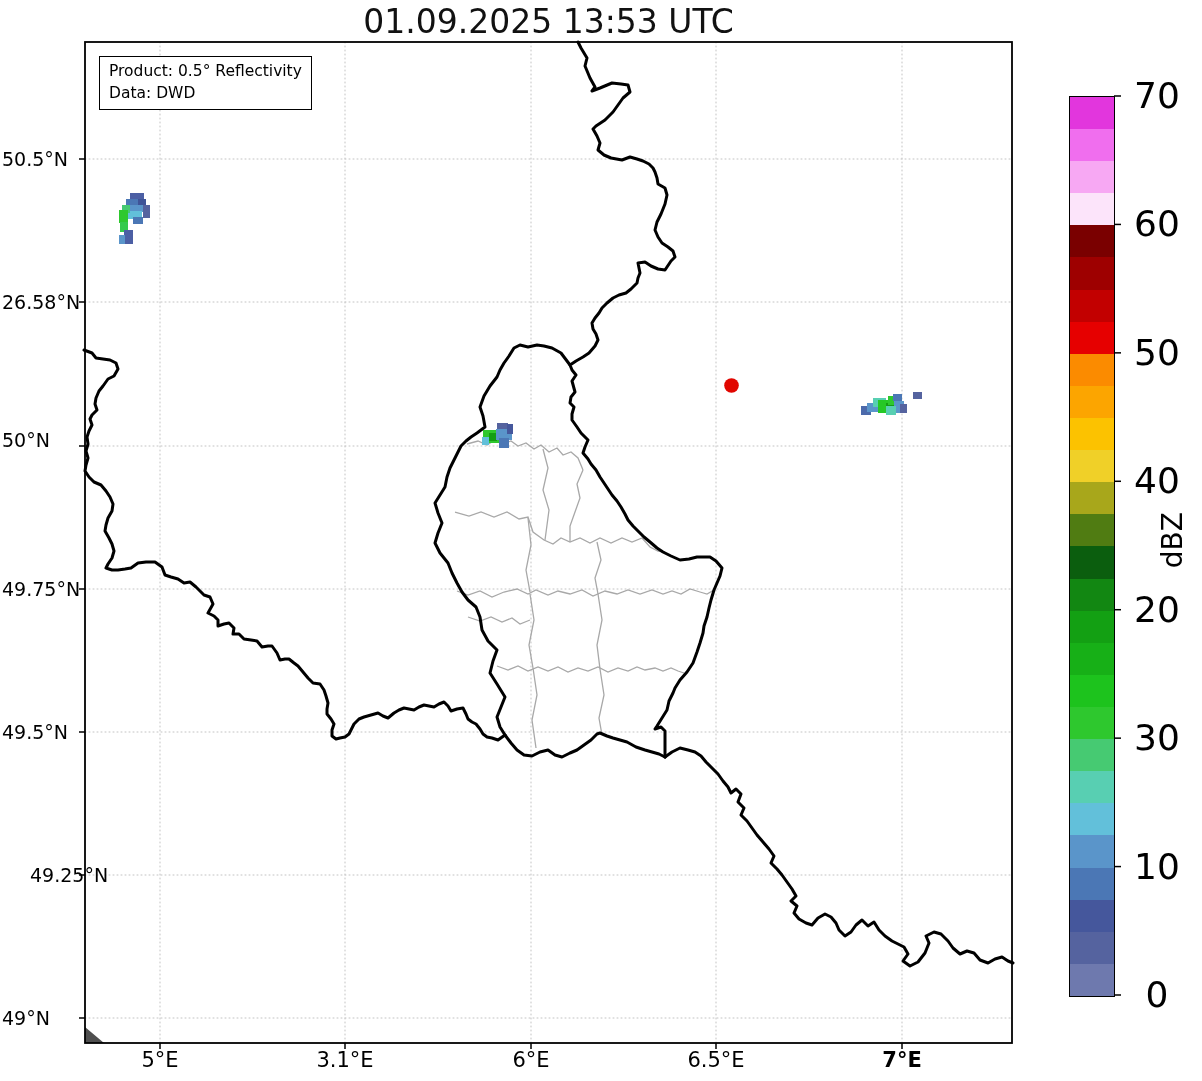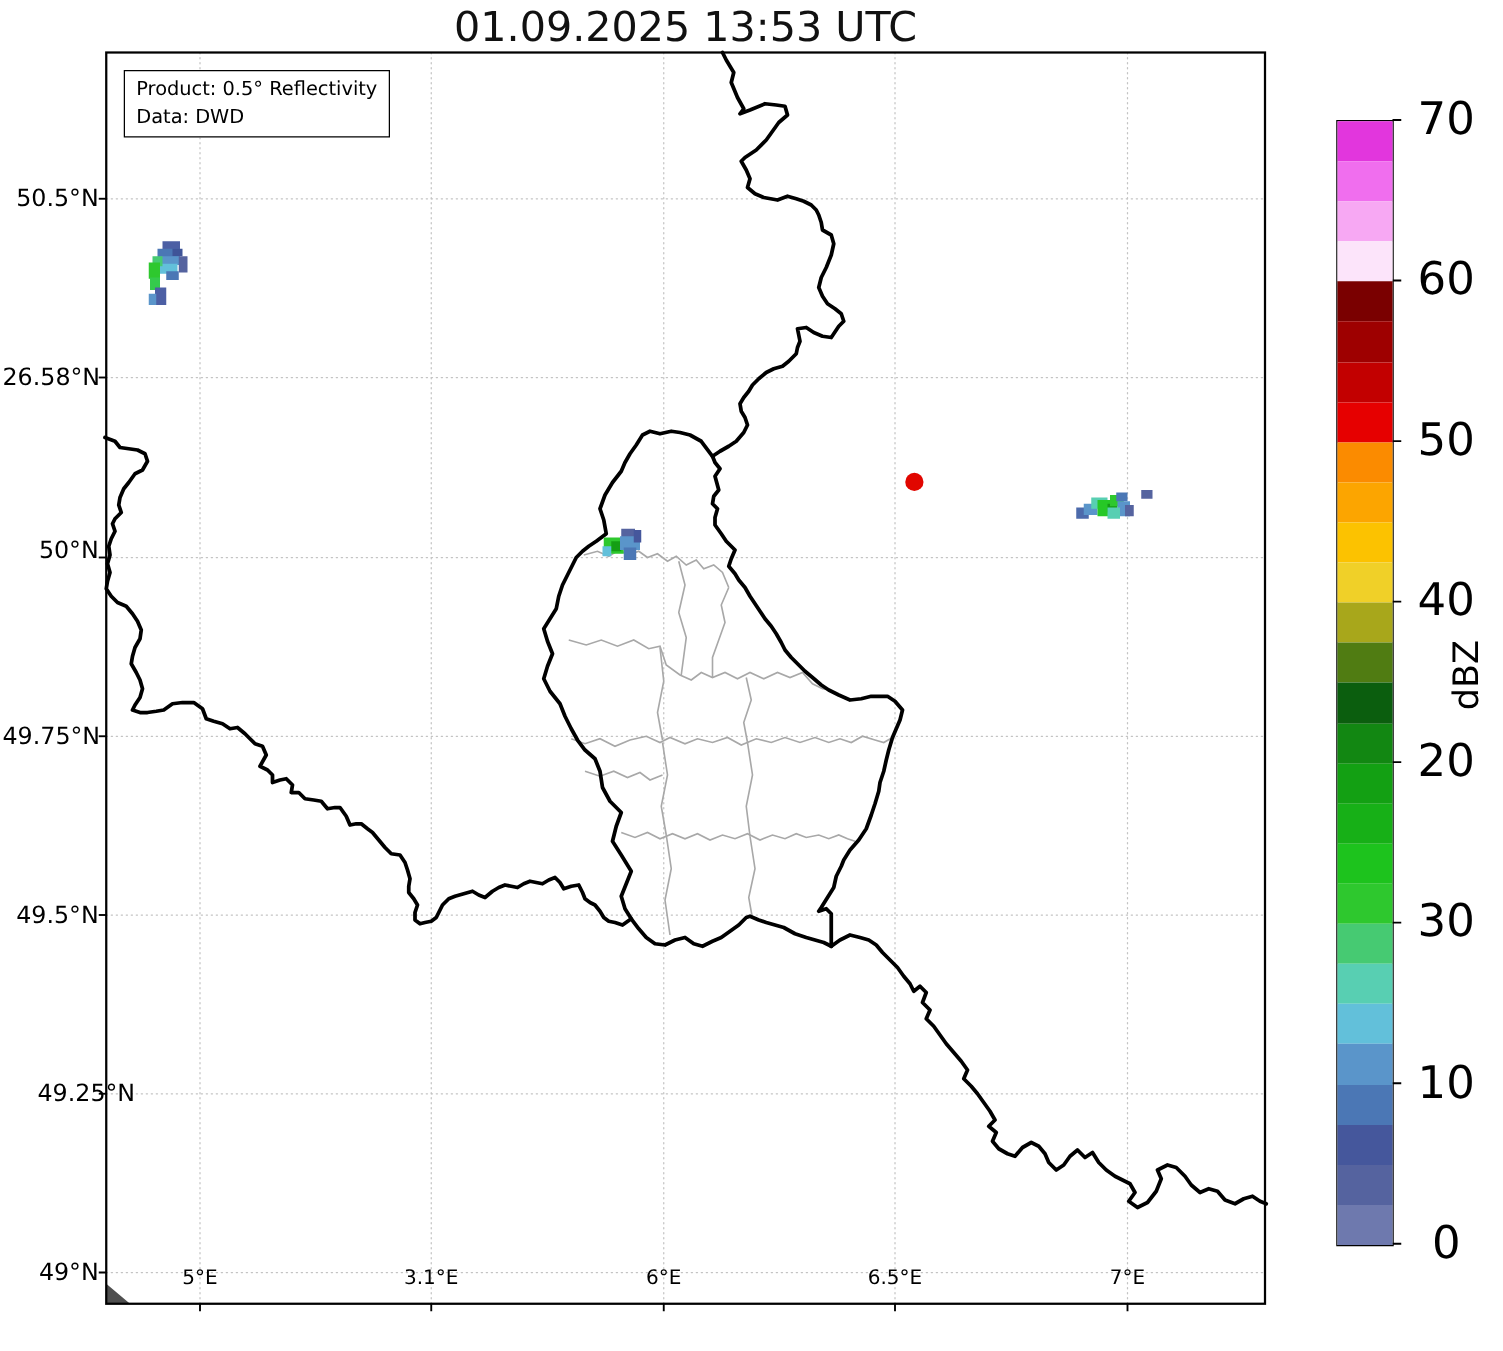--- a/index.html
+++ b/index.html
@@ -1,22 +1,22 @@
 <!DOCTYPE html>
 <html><head>
 <meta charset="utf-8">
 <style>
   html,body{margin:0;padding:0;background:#ffffff;}
   body{width:1202px;height:1081px;position:relative;font-family:"DejaVu Sans","Liberation Sans",sans-serif;color:#000;overflow:hidden;}
   .abs{position:absolute;}
   #title{left:85px;top:2px;width:927px;text-align:center;font-size:33px;color:#111;}
   #map-svg{left:0;top:0;}
   #info-box{left:99px;top:56px;background:#ffffff;border:1.2px solid #000;padding:3px 9px 5px 9px;font-size:15.5px;line-height:1.42;z-index:5;}
-  .ylab{left:2px;width:77px;text-align:right;font-size:19px;line-height:24px;}
-  .xlab{width:120px;text-align:center;font-size:16px;line-height:24px;top:1010px;}
+  .ylab{left:2px;width:77px;font-size:19px;line-height:24px;}
+  .xlab{width:120px;text-align:center;font-size:21px;line-height:24px;top:1048px;}
   #colorbar{left:1069px;top:96px;width:44px;height:899px;border:1.2px solid #000;display:flex;flex-direction:column-reverse;box-sizing:content-box;}
   .cb-seg{width:100%;flex:1 1 auto;}
   .cb-lab{left:1122px;width:70px;font-size:36px;line-height:34px;text-align:center;}
   #cb-title{left:1156px;top:512px;writing-mode:vertical-rl;transform:rotate(180deg);font-size:28px;}
 </style>
 </head>
 <body>
 
 <div id="title" class="abs">01.09.2025 13:53 UTC</div>
 
@@ -128,21 +128,21 @@
     <div class="abs ylab" style="top: 577px;">49.75°N</div>
     <div class="abs ylab" style="top: 720px;">49.5°N</div>
     <div class="abs ylab" style="top: 863px; margin-left: 28px;">49.25°N</div>
     <div class="abs ylab" style="top: 1006px;">49°N</div>
   </div>
 <div id="xlabels">
     <div class="abs xlab" style="left: 100px;">5°E</div>
     <div class="abs xlab" style="left: 285px;">3.1°E</div>
     <div class="abs xlab" style="left: 471px;">6°E</div>
     <div class="abs xlab" style="left: 656px;">6.5°E</div>
-    <div class="abs xlab" style="left: 842px;">7°E</div>
+    <div class="abs xlab" style="left: 842px; font-weight: bold;">7°E</div>
   </div>
 
 <div id="colorbar" class="abs">
     <div class="cb-seg" style="background: rgb(110, 121, 174);"></div>
     <div class="cb-seg" style="background: rgb(85, 99, 159);"></div>
     <div class="cb-seg" style="background: rgb(69, 87, 156);"></div>
     <div class="cb-seg" style="background: rgb(75, 119, 181);"></div>
     <div class="cb-seg" style="background: rgb(90, 149, 202);"></div>
     <div class="cb-seg" style="background: rgb(98, 192, 218);"></div>
     <div class="cb-seg" style="background: rgb(88, 207, 178);"></div>

